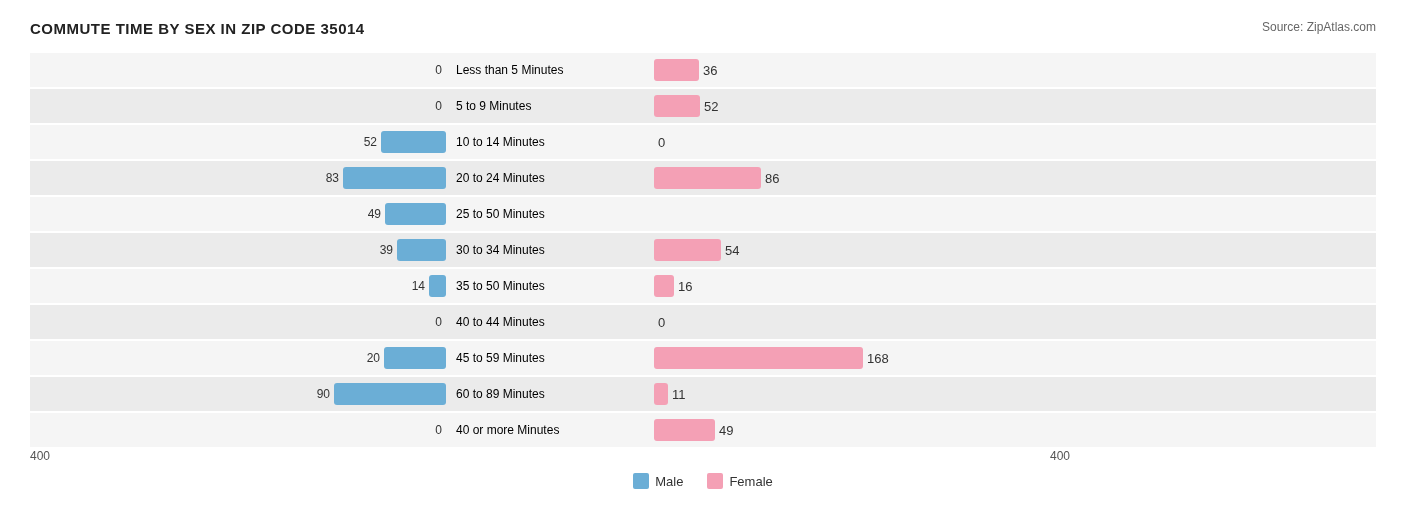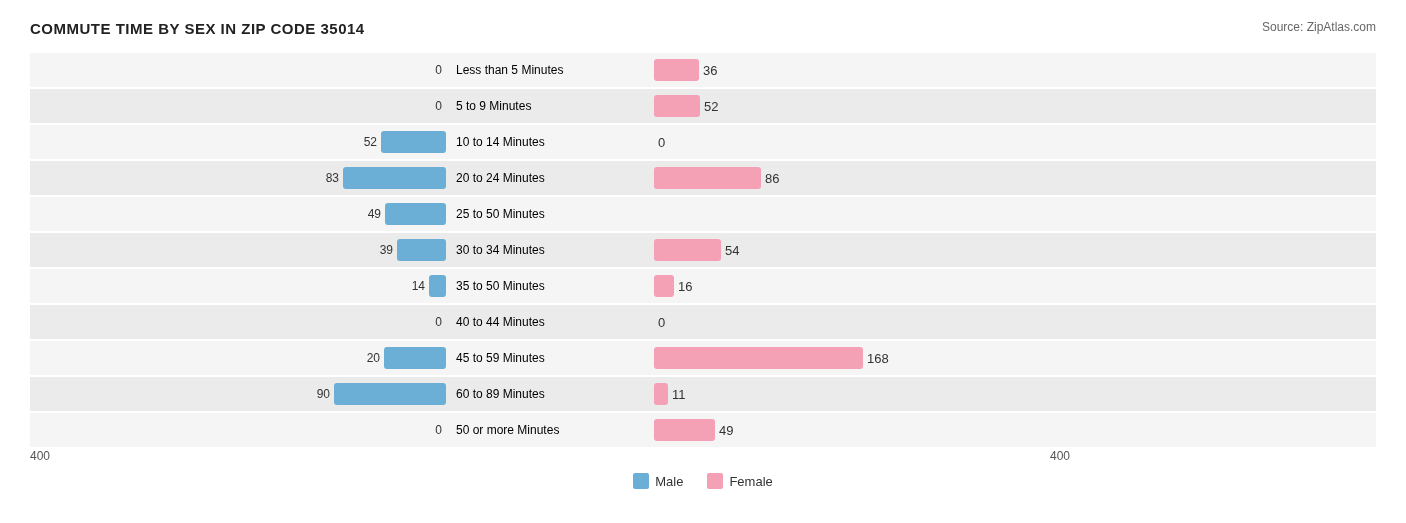--- a/index.html
+++ b/index.html
@@ -248,21 +248,21 @@
       <div class="right-bar-container">
         <div class="right-bar" style="width: 14px;"></div>
         <span class="right-value">11</span>
       </div>
     </div>
     <div class="row">
       <div class="left-bar-container">
         <span class="left-value">0</span>
         <div class="left-bar" style="width: 0px;"></div>
       </div>
-      <div class="label-container">50 or more Minutes</div>
+      <div class="label-container">40 or more Minutes</div>
       <div class="right-bar-container">
         <div class="right-bar" style="width: 61px;"></div>
         <span class="right-value">49</span>
       </div>
     </div>
   </div>
 
 <div class="axis-row">
   <div class="axis-left">
     <span>400</span>

